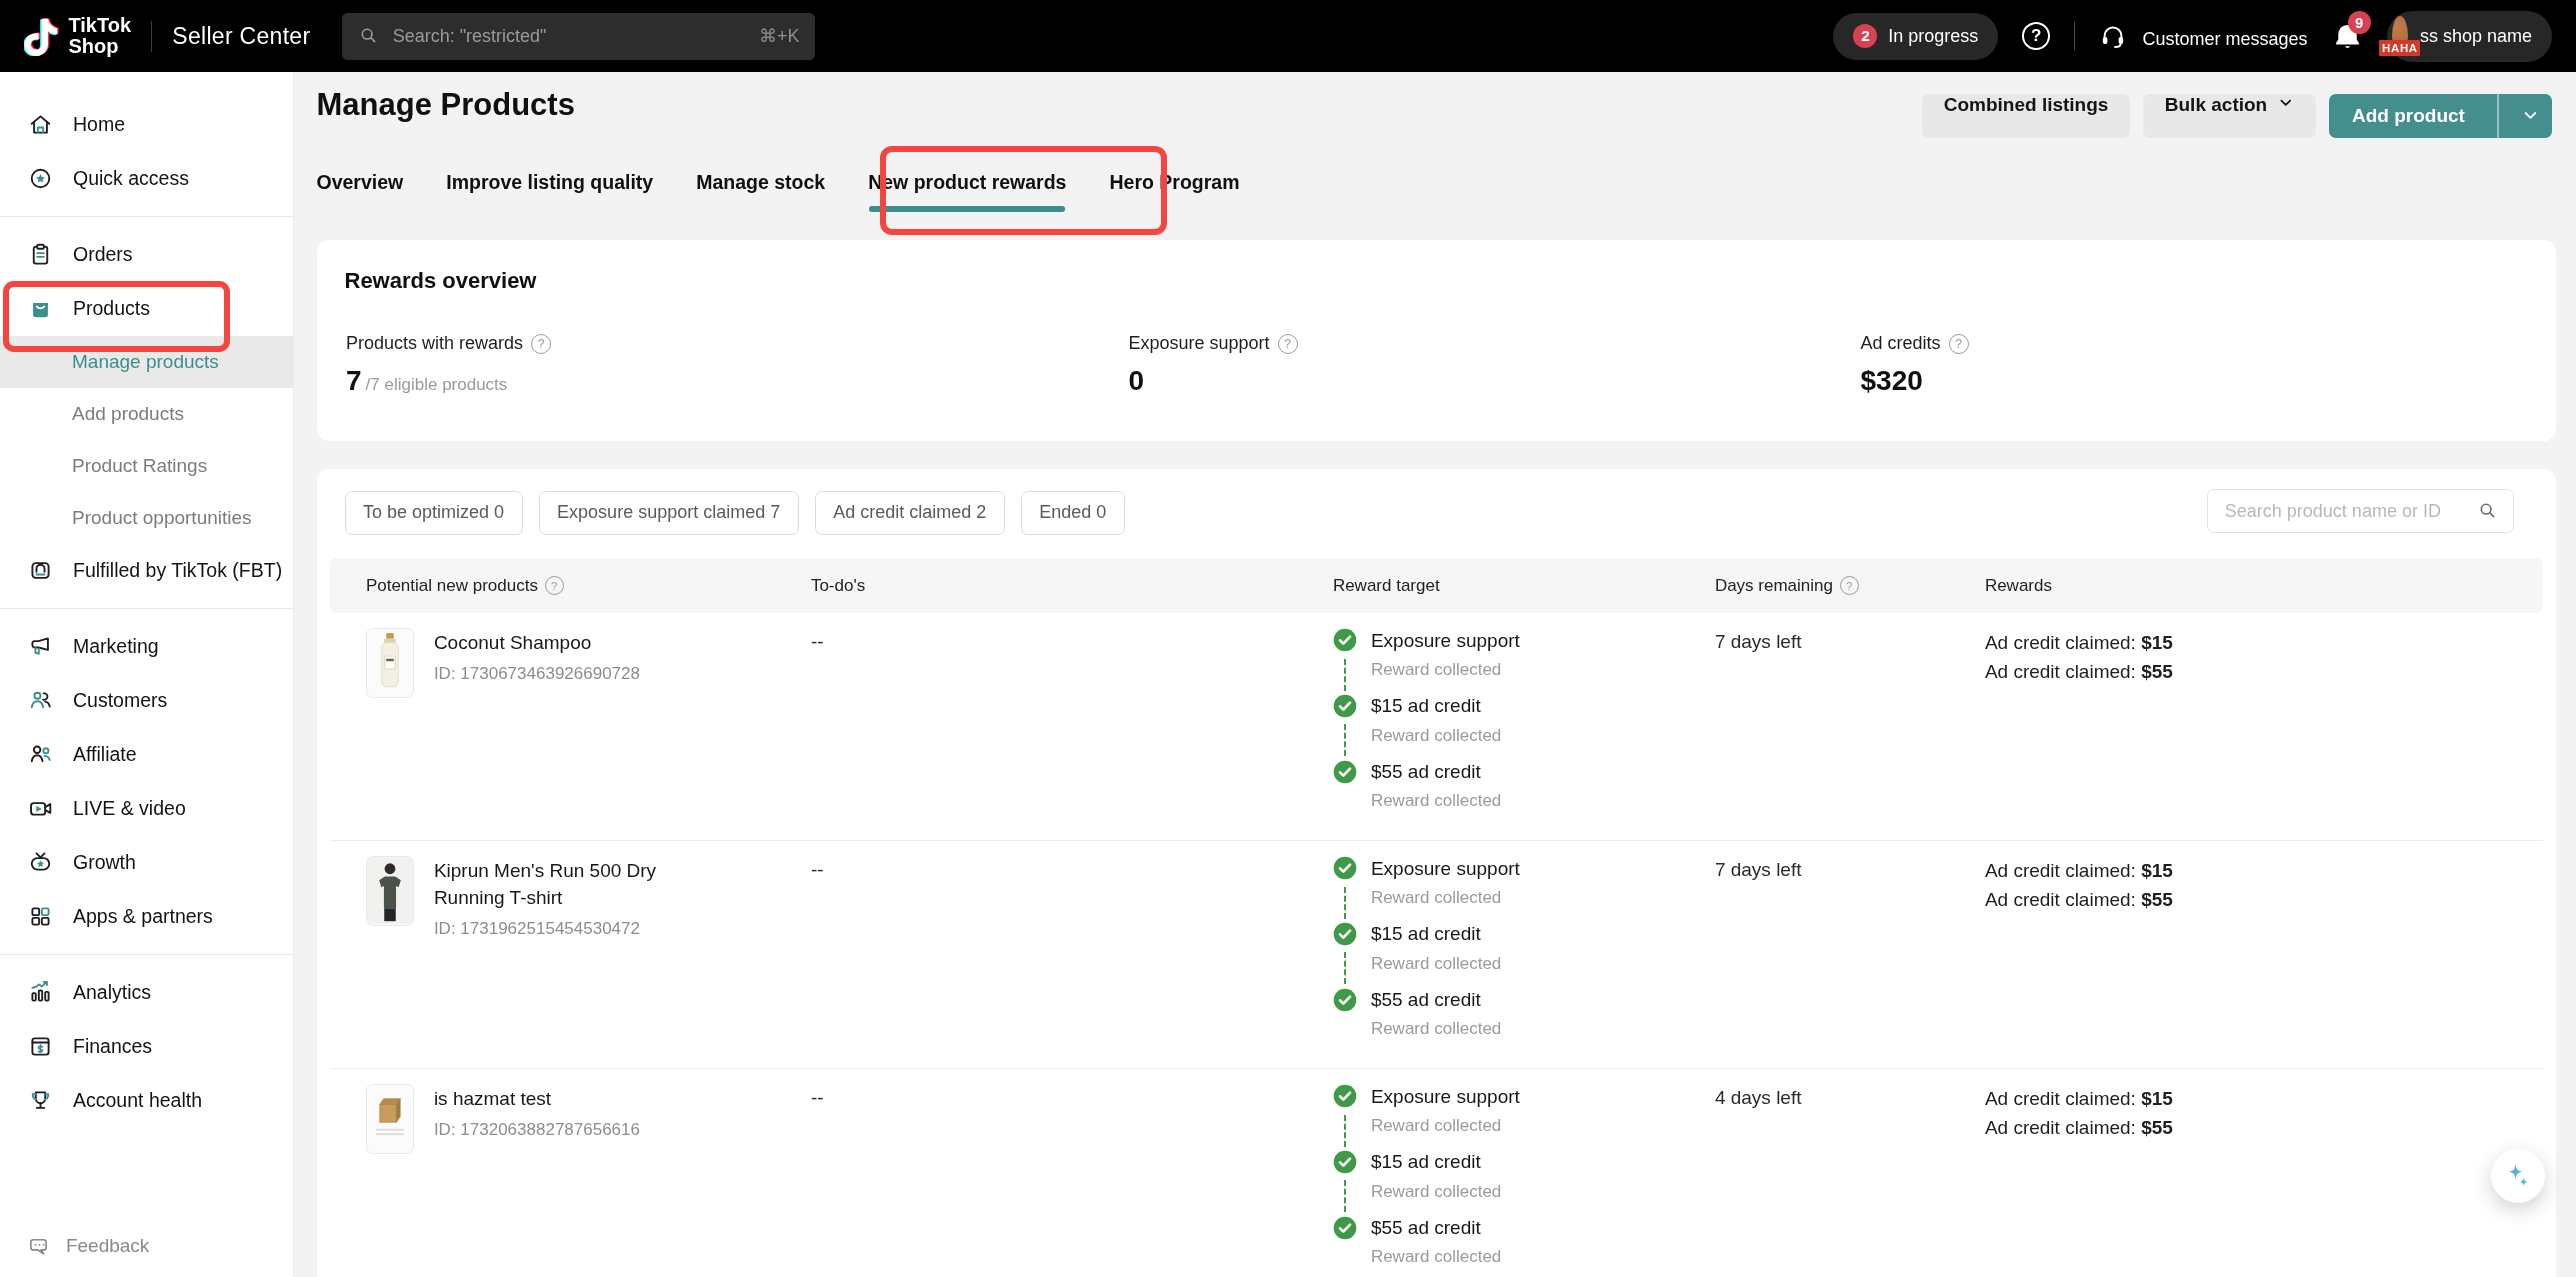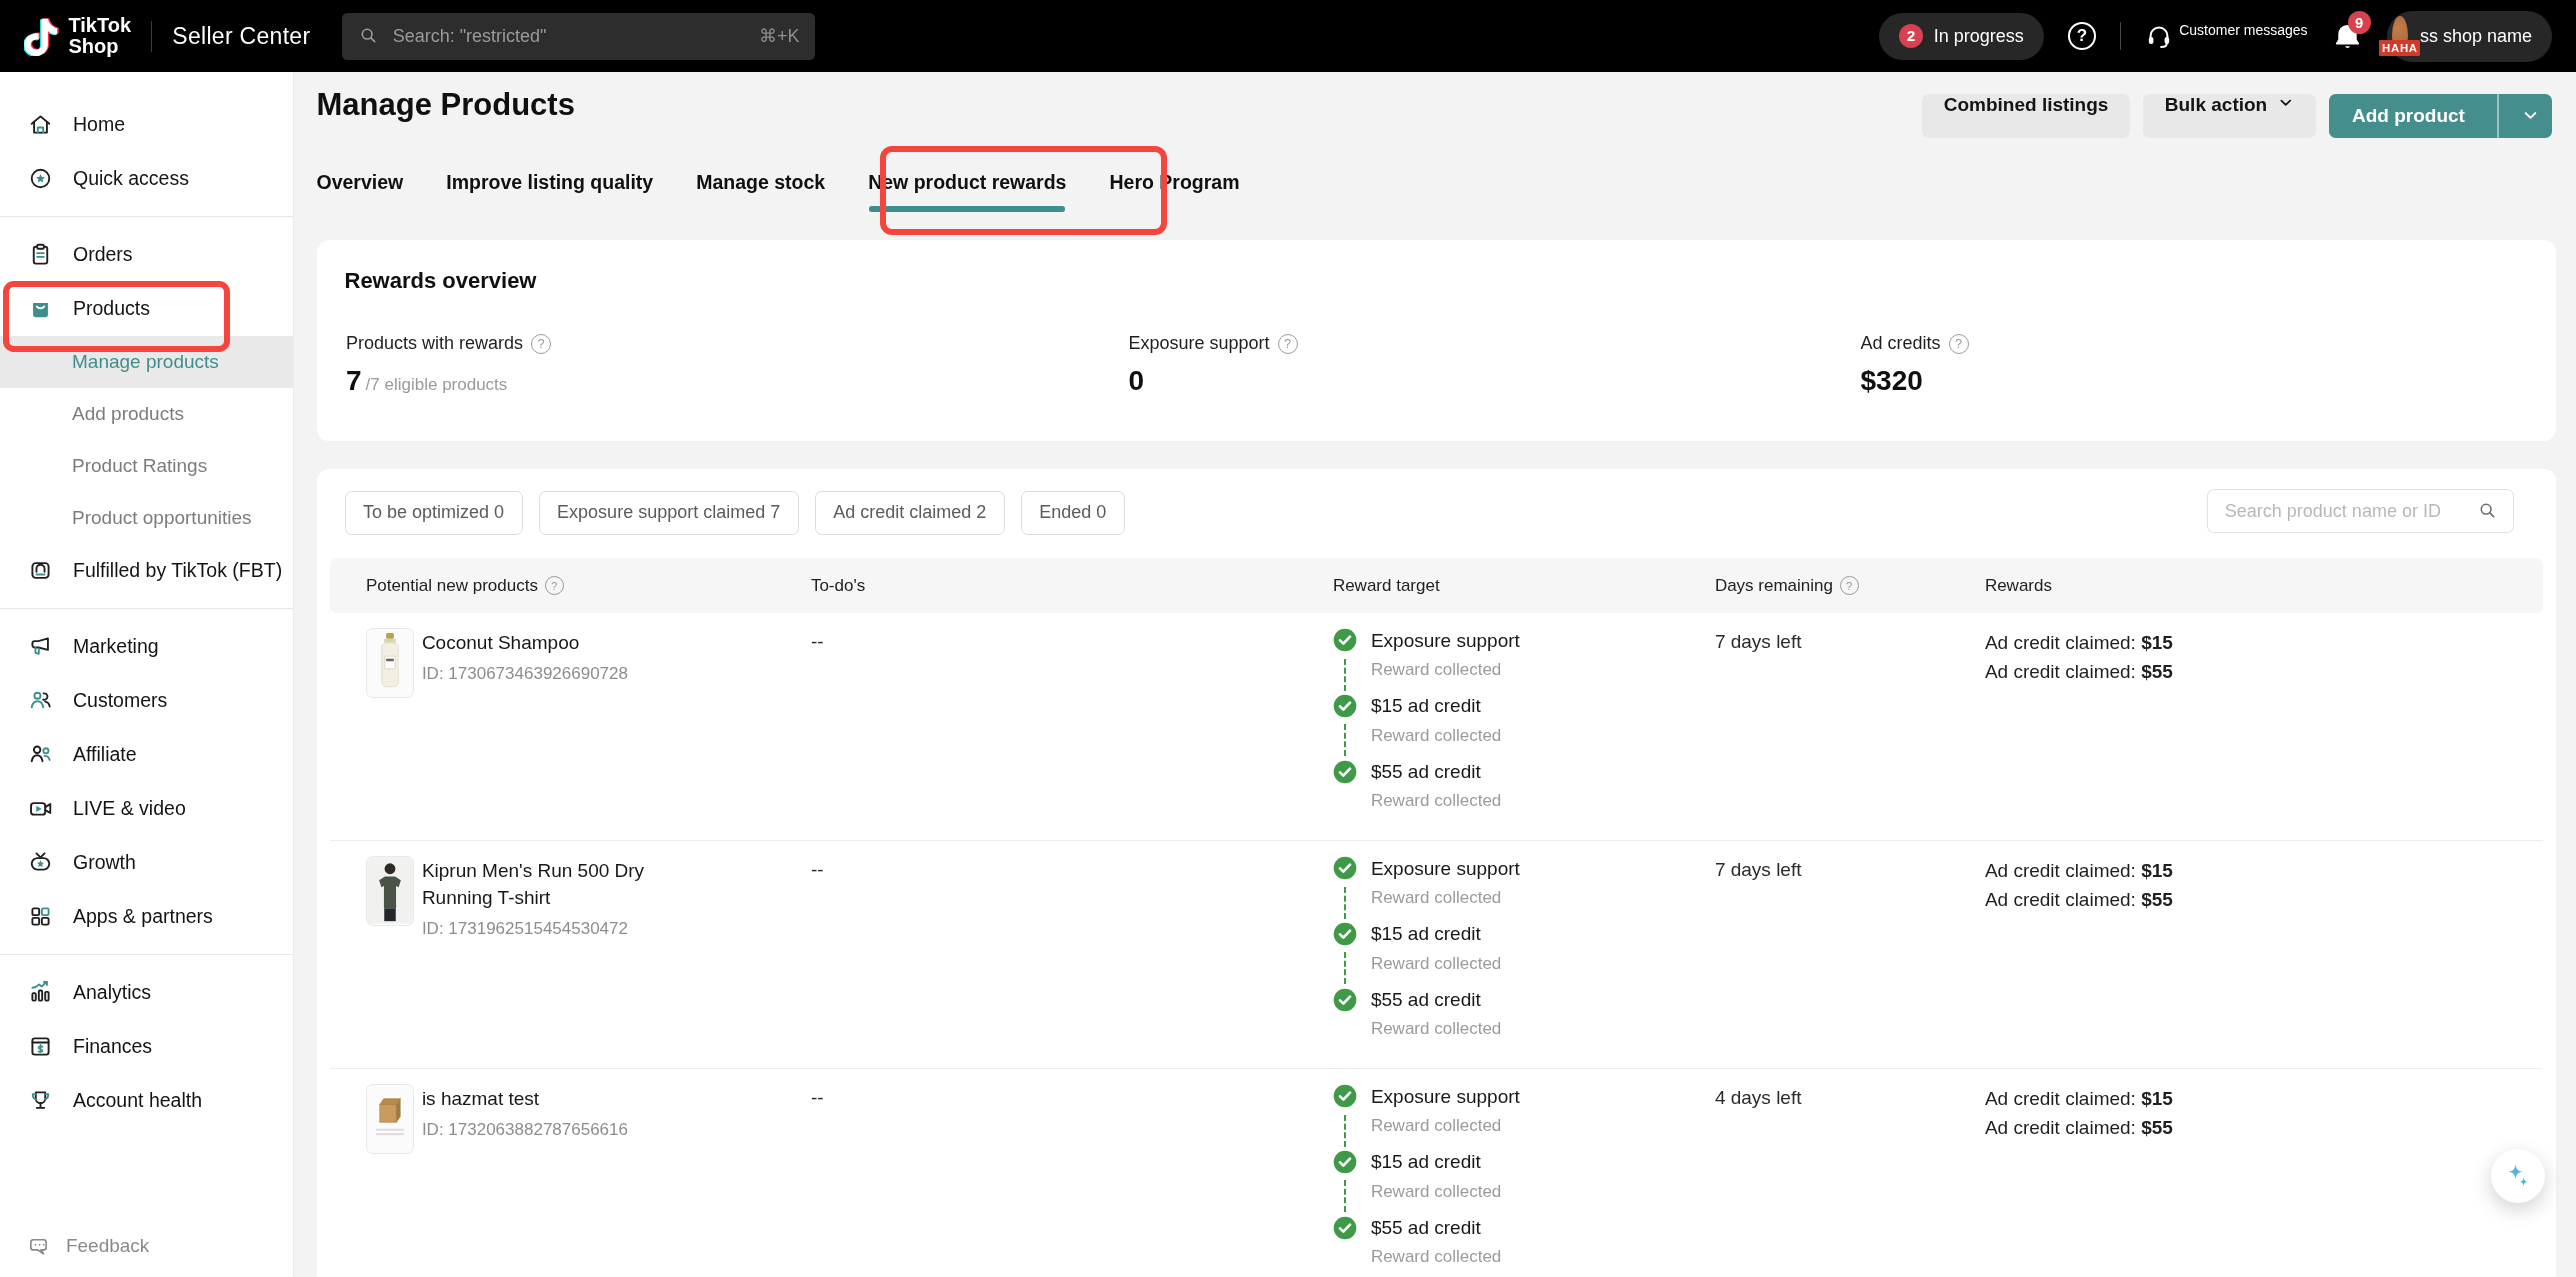--- a/index.html
+++ b/index.html
@@ -21,21 +21,21 @@
   .kbd{color:#8f8f8f;font-size:18px;white-space:nowrap}
   .h-right{margin-left:auto;display:flex;align-items:center;gap:24px}
   .pill{background:#272727;border-radius:671px;height:47px;display:flex;align-items:center;
         gap:10.7px;padding:0 20px;color:#fff;font-size:18px;white-space:nowrap}
   .badge{min-width:24px;height:24px;border-radius:50%;background:#d64250;color:#fff;font-size:15.4px;
          font-weight:700;display:flex;align-items:center;justify-content:center;box-sizing:border-box}
   .help-w{width:28px;height:28px;border:2px solid #fff;border-radius:50%;color:#fff;font-size:17px;
           font-weight:700;display:inline-flex;align-items:center;justify-content:center;box-sizing:border-box}
   .help-w::before{content:"?"}
   .v-div{width:1.3px;height:28px;background:#4a4a4a}
-  .msgs{display:flex;align-items:flex-start;gap:6px;color:#fff;font-size:14px;white-space:nowrap}
+  .msgs{display:flex;align-items:flex-end;gap:15px;color:#fff;font-size:18px;white-space:nowrap}
   .bell-wrap{position:relative}
   .bell-badge{position:absolute;top:-9.4px;right:-8px;min-width:23px;height:23px;border-radius:50%;
               background:#d64250;color:#fff;font-size:14.8px;font-weight:700;display:flex;
               align-items:center;justify-content:center}
   .shop-pill{background:#272727;border-radius:671px;height:51px;display:flex;align-items:center;
              gap:12px;padding:5.4px 20px 5.4px 5.4px;box-sizing:border-box}
   .avatar{width:16px;height:40px;border-radius:50%;flex:none;
           background:radial-gradient(circle at 35% 30%,#c57c4b,#9a5a33);
           display:flex;align-items:flex-end;justify-content:center}
   .avatar span{background:#cf3a2a;color:#fff;font-size:11.4px;font-weight:800;padding:2px 2.7px;
@@ -91,21 +91,21 @@
   .prod-search input{flex:1;border:none;outline:none;font-size:18px;color:#3b82f6;font-family:inherit;min-width:0}
   .prod-search input::placeholder{color:#b8b8b8}
   .thead{position:absolute;left:13.4px;right:13.4px;top:89px;height:55px;background:#f6f6f7;border-radius:6.7px}
   .th{position:absolute;top:50%;transform:translateY(-50%);font-size:17px;font-weight:500;color:#222;
       display:flex;align-items:center;gap:6.7px;white-space:nowrap}
   .th .help{width:19px;height:19px;font-size:11.4px}
   .th1{left:36px}.th2{left:481px}.th3{left:1003px}.th4{left:1385px}.th5{left:1655px}
   .tbody{position:absolute;left:13.4px;right:13.4px;top:144px}
   .trow{position:relative;height:227px}
   .trow + .trow{border-top:1.3px solid #ededee}
-  .cell-product{position:absolute;left:36px;top:14.8px;display:flex;gap:8px}
+  .cell-product{position:absolute;left:36px;top:14.8px;display:flex;gap:20px}
   .thumb{width:48px;height:70px;border:1.3px solid #e9e9e9;border-radius:6.7px;background:#fbfbfb;
          overflow:hidden;box-sizing:border-box;flex:none}
   .pinfo{padding-top:1.3px}
   .pname{font-size:19px;line-height:27px;max-width:289px;color:#181818}
   .pid{font-size:17px;color:#8d8d8d;margin-top:8px;white-space:nowrap}
   .cell-todo{position:absolute;left:481px;top:17.5px;font-size:19px;color:#2a2a2a}
   .cell-steps{position:absolute;left:1003px;top:14.8px}
   .step{position:relative;padding-left:38px;min-height:51px;margin-bottom:13.4px}
   .step .ck{position:absolute;left:0;top:0.7px;width:24px;height:24px}
   .step-label{font-size:19px;line-height:25.5px;color:#181818;white-space:nowrap}

